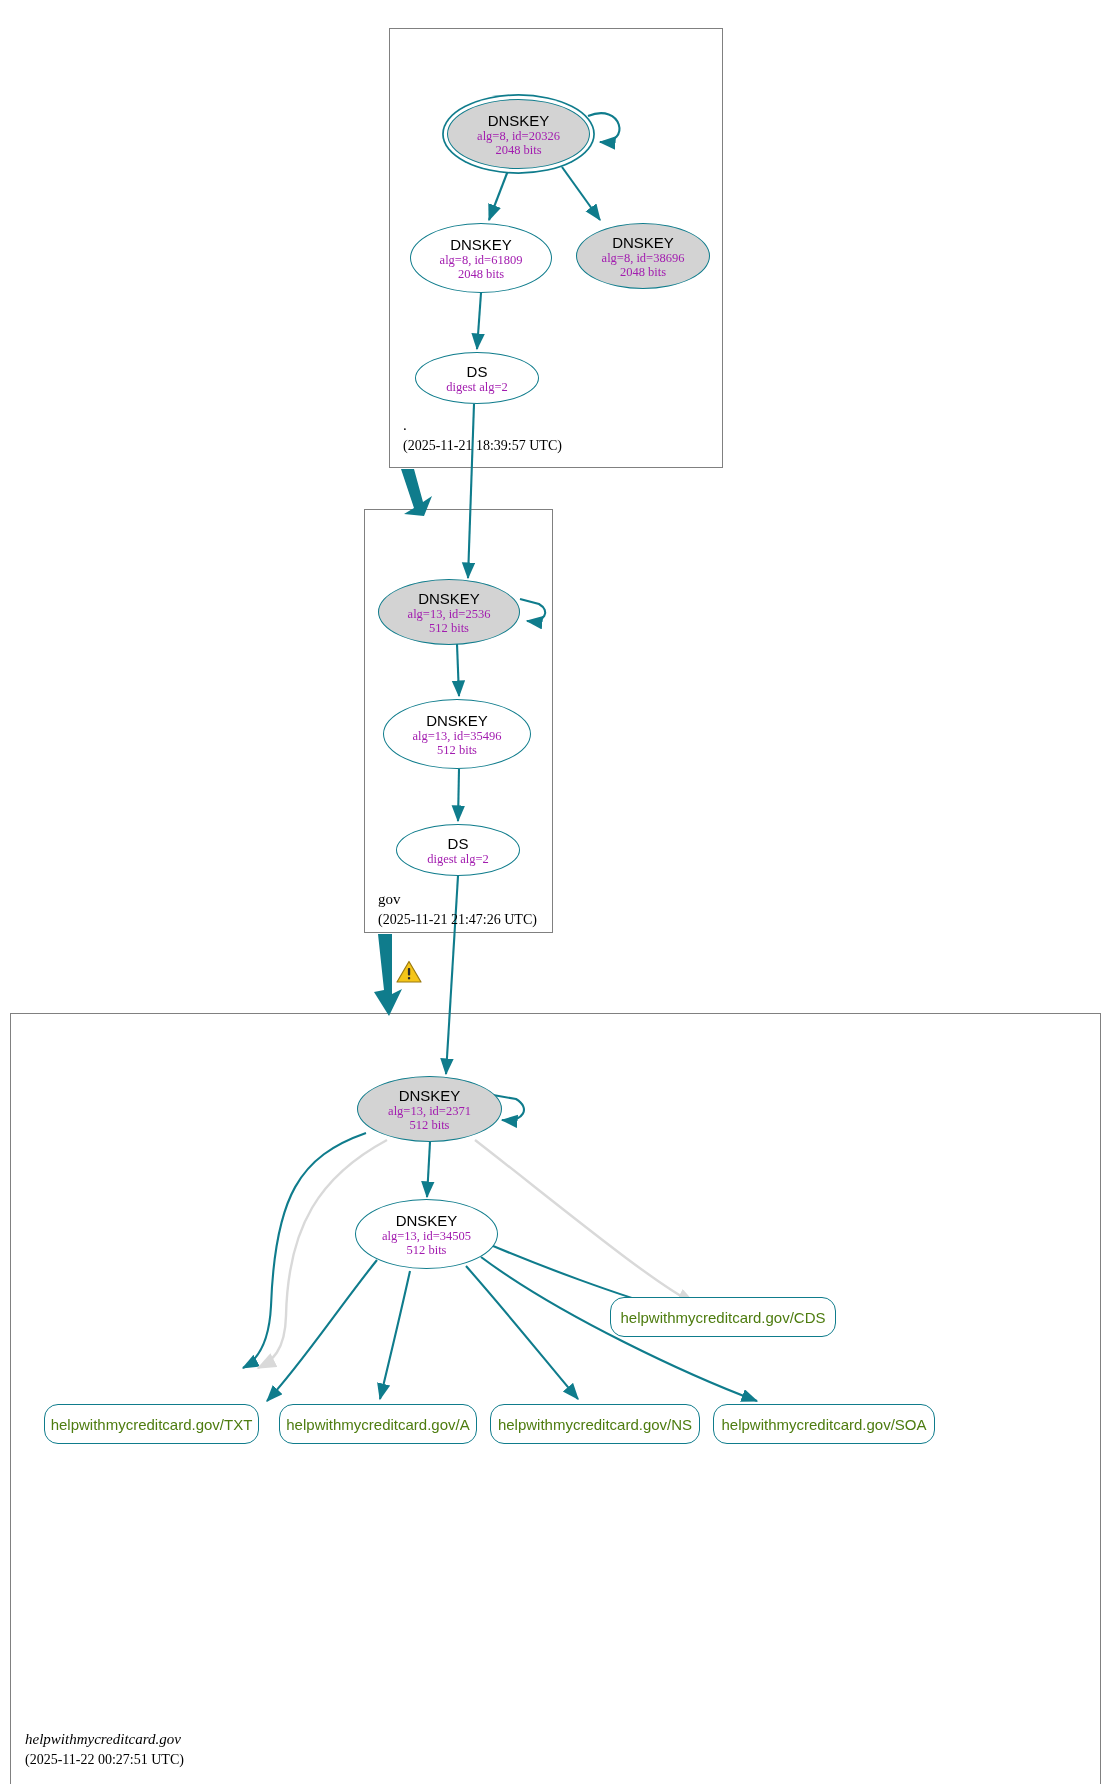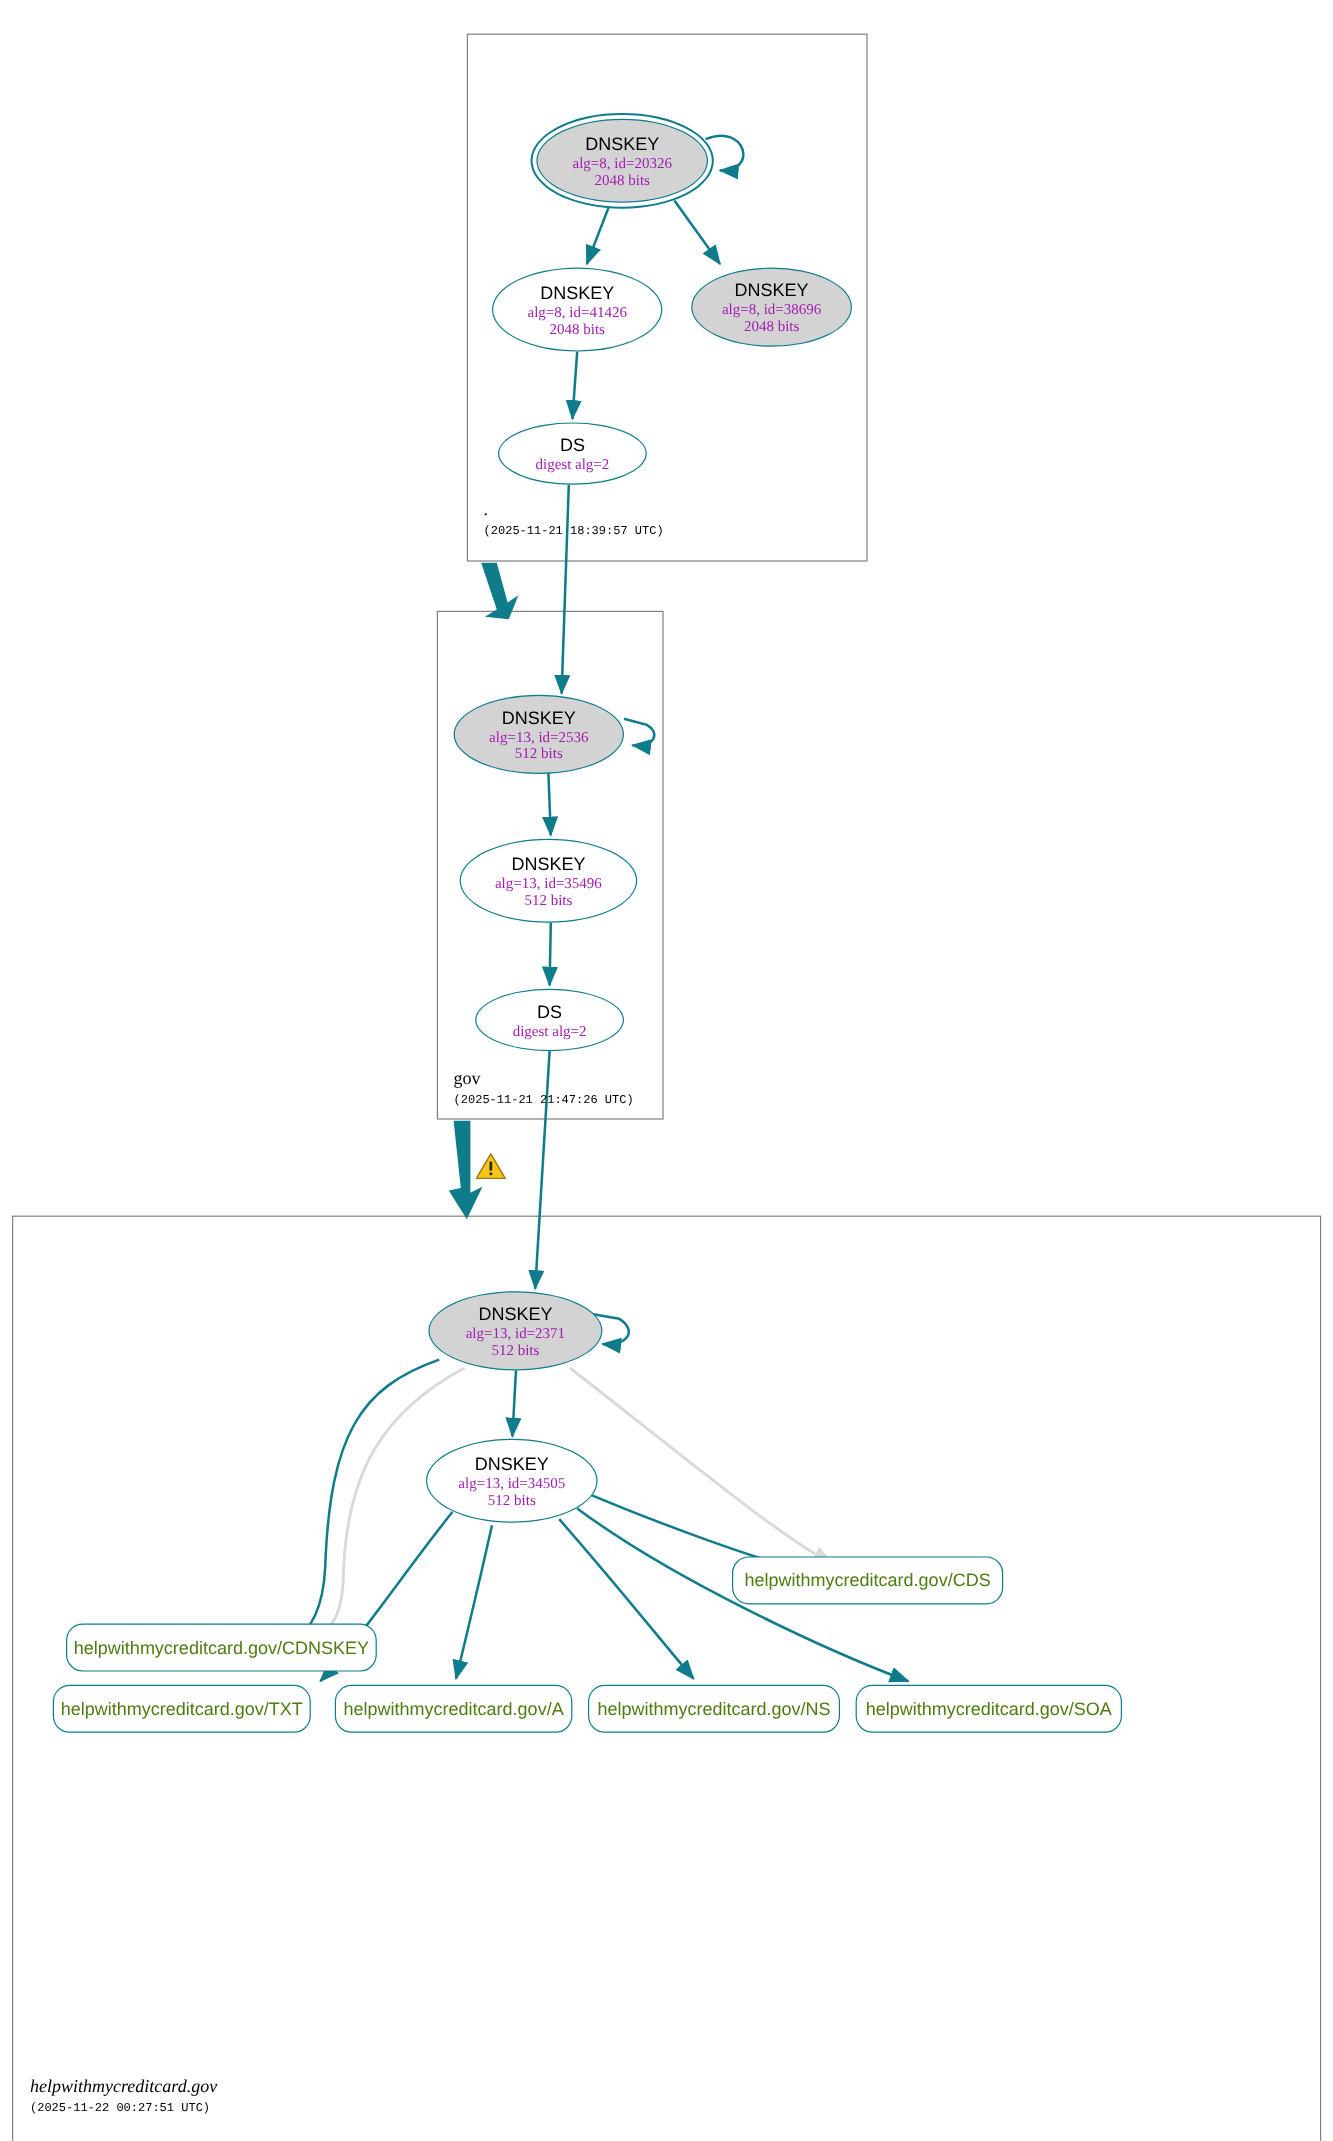--- a/index.html
+++ b/index.html
@@ -4,21 +4,21 @@
 <style>
   html,body{margin:0;padding:0;background:#ffffff;}
   body{width:1111px;height:1784px;position:relative;
        font-family:"Liberation Sans", sans-serif;color:#000;}
   #stage{position:absolute;left:0;top:0;width:1111px;height:1784px;margin-top:16px;}
   svg#graph{position:absolute;left:0;top:0;width:1111px;height:1784px;}
 
   .zone-box{position:absolute;border:1px solid #808080;background:transparent;box-sizing:border-box;}
 
   .zone-label{position:absolute;font-family:"Liberation Serif", serif;font-size:15px;color:#000;white-space:nowrap;}
-  .zone-time{position:absolute;font-family:Liberation Mono, monospace;font-size:10px;color:#000;white-space:nowrap;}
+  .zone-time{position:absolute;font-family:Liberation Serif, serif;font-size:14px;color:#000;white-space:nowrap;}
 
   .node{position:absolute;display:flex;flex-direction:column;align-items:center;
         justify-content:center;text-align:center;box-sizing:border-box;}
 
   .ellipse{border-radius:50%;border:1.7px solid #0f7c8c;background:#ffffff;}
   .ellipse.shaded{background:#d3d3d3;}
   .ellipse.dbl{box-shadow:0 0 0 3.2px #ffffff, 0 0 0 4.9px #0f7c8c;}
 
   .n-title{font-family:"Liberation Sans", sans-serif;font-size:15px;line-height:17px;color:#000;}
   .n-sub{font-family:"Liberation Serif", serif;font-size:12.5px;line-height:14px;color:#a21caf;}
@@ -109,21 +109,21 @@
   </div>
 
   <div class="node ellipse shaded dbl" style="left:447px;top:83px;width:143px;height:70px;">
     <span class="n-title">DNSKEY</span>
     <span class="n-sub">alg=8, id=20326</span>
     <span class="n-sub">2048 bits</span>
   </div>
 
   <div class="node ellipse" style="left:410px;top:207px;width:142px;height:70px;">
     <span class="n-title">DNSKEY</span>
-    <span class="n-sub">alg=8, id=41426</span>
+    <span class="n-sub">alg=8, id=61809</span>
     <span class="n-sub">2048 bits</span>
   </div>
 
   <div class="node ellipse shaded" style="left:576px;top:207px;width:134px;height:66px;">
     <span class="n-title">DNSKEY</span>
     <span class="n-sub">alg=8, id=38696</span>
     <span class="n-sub">2048 bits</span>
   </div>
 
   <div class="node ellipse" style="left:415px;top:336px;width:124px;height:52px;">
@@ -163,23 +163,20 @@
   <div class="node ellipse" style="left:355px;top:1183px;width:143px;height:70px;">
     <span class="n-title">DNSKEY</span>
     <span class="n-sub">alg=13, id=34505</span>
     <span class="n-sub">512 bits</span>
   </div>
 
   <div class="rrbox" style="left:610px;top:1281px;width:226px;height:40px;">
     <span>helpwithmycreditcard.gov/CDS</span>
   </div>
 
-  <div class="rrbox" style="left:55px;top:1337px;width:259px;height:40px;">
-    <span>helpwithmycreditcard.gov/CDNSKEY</span>
-  </div>
 
   <div class="rrbox" style="left:44px;top:1388px;width:215px;height:40px;">
     <span>helpwithmycreditcard.gov/TXT</span>
   </div>
 
   <div class="rrbox" style="left:279px;top:1388px;width:198px;height:40px;text-align:right;">
     <span>helpwithmycreditcard.gov/A</span>
   </div>
 
   <div class="rrbox" style="left:490px;top:1388px;width:210px;height:40px;">

